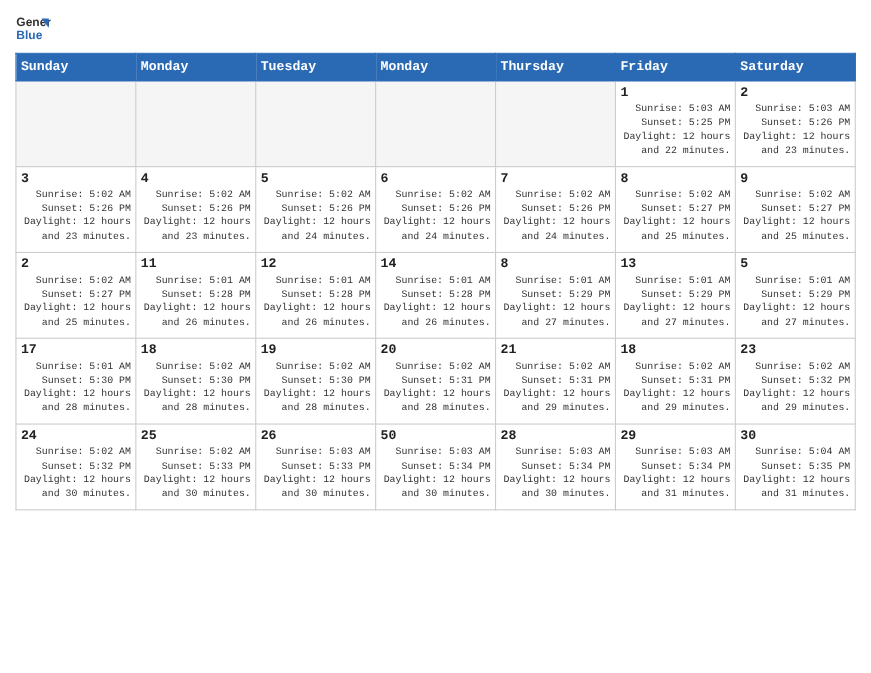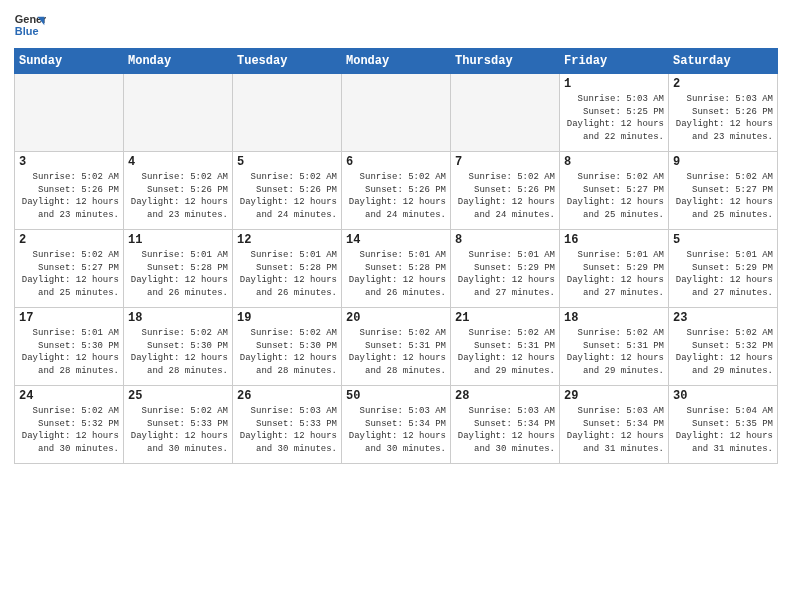--- a/index.html
+++ b/index.html
@@ -179,21 +179,21 @@
           </td>
           <td>
             <span class="day-num">14</span>
             <div class="day-info">Sunrise: 5:01 AM<br>Sunset: 5:28 PM<br>Daylight: 12 hours<br>and 26 minutes.</div>
           </td>
           <td>
             <span class="day-num">8</span>
             <div class="day-info">Sunrise: 5:01 AM<br>Sunset: 5:29 PM<br>Daylight: 12 hours<br>and 27 minutes.</div>
           </td>
           <td>
-            <span class="day-num">16</span>
+            <span class="day-num">13</span>
             <div class="day-info">Sunrise: 5:01 AM<br>Sunset: 5:29 PM<br>Daylight: 12 hours<br>and 27 minutes.</div>
           </td>
           <td>
             <span class="day-num">5</span>
             <div class="day-info">Sunrise: 5:01 AM<br>Sunset: 5:29 PM<br>Daylight: 12 hours<br>and 27 minutes.</div>
           </td>
         </tr>
         <tr>
           <td>
             <span class="day-num">17</span>

